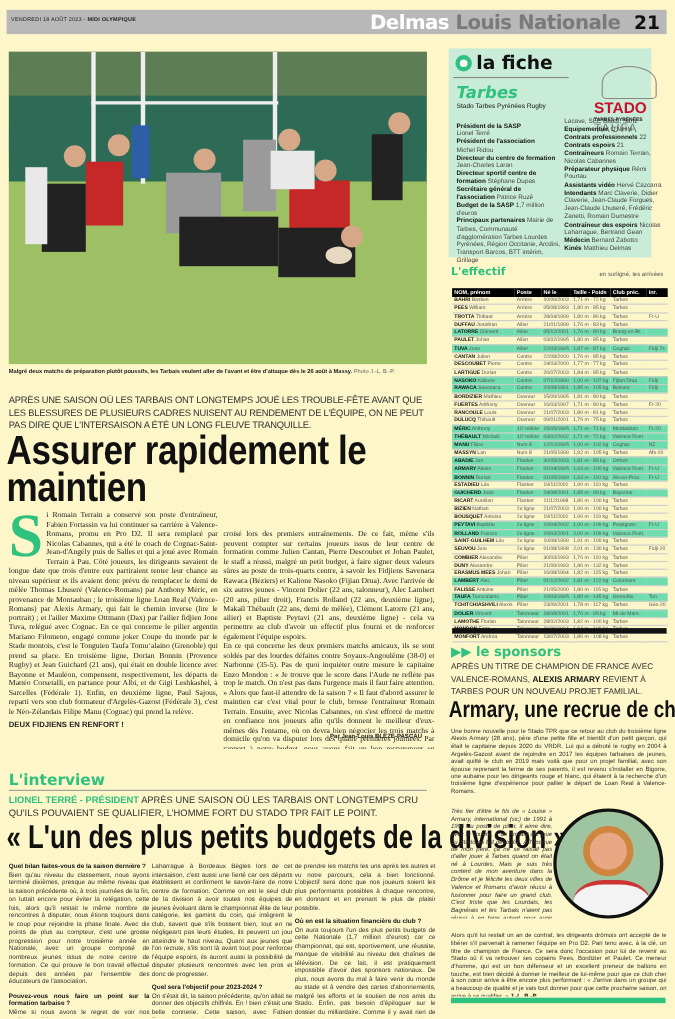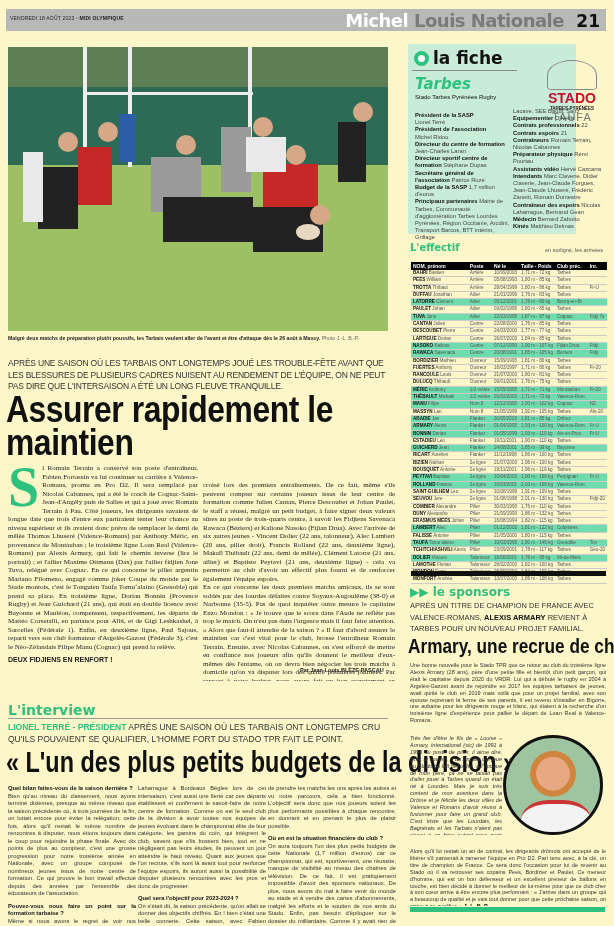--- a/index.html
+++ b/index.html
@@ -20,27 +20,27 @@
 .dropcap{float:left;font-size:56px;line-height:46px;color:#2ec27e;font-family:"Liberation Serif",serif;margin-right:3px;font-weight:bold}
 .subhead{font-family:"Liberation Sans",sans-serif;font-weight:bold;font-size:7px;margin-top:5px}
 .byline{position:absolute;left:300px;top:667px;font-size:5.5px;font-weight:bold;color:#222}
 .interview-label{position:absolute;left:8px;top:702px;font-size:14px;font-weight:bold;color:#2ec27e;font-family:"DejaVu Sans",sans-serif}
 .rule{position:absolute;left:8px;top:718px;width:380px;border-top:1px solid #999}
 .int-lead{position:absolute;left:8px;top:722px;width:390px;font-size:8.5px;text-transform:uppercase;color:#333;line-height:11.5px}
 .int-lead b{color:#2ec27e}
 .title2{position:absolute;left:6px;top:745px;width:460px;font-size:30px;font-weight:bold;transform:scaleX(.78);transform-origin:left;white-space:nowrap}
 .qcol{position:absolute;font-family:"Liberation Sans",sans-serif;font-size:5.8px;line-height:7.5px;color:#333;text-align:justify}
 .qcol .q{font-weight:bold;color:#111;margin-top:5px}
-.fiche{position:absolute;left:408px;top:44px;width:168px;height:190px;background:#c9ecd9}
+.fiche{position:absolute;left:408px;top:44px;width:184px;height:190px;background:#c9ecd9}
 .fiche-title{position:absolute;left:6px;top:4px;font-size:17px;font-weight:bold;font-family:"DejaVu Sans",sans-serif}
 .ring{display:inline-block;width:15px;height:15px;border:4px solid #2ec27e;border-radius:50%;vertical-align:-2px;margin-right:4px;background:#fff}
 .fiche-rule{position:absolute;left:4px;top:26px;width:105px;border-top:1px solid #888}
 .team{position:absolute;left:7px;top:31px;font-size:15px;font-weight:bold;color:#2ec27e;font-family:"DejaVu Sans",sans-serif;font-style:italic}
 .club{position:absolute;left:7px;top:50px;font-size:6px}
-.logo{position:absolute;left:132px;top:16px;width:64px;height:80px;text-align:center}
+.logo{position:absolute;left:132px;top:16px;width:64px;height:80px;text-align:left}
 .logo .arc{width:50px;height:30px;margin:0 auto;border:1.5px solid #888;border-radius:50% 50% 10% 10%}
 .logo .s{font-size:14px;font-weight:bold;color:#c8102e}
 .logo .t{font-size:4.5px;font-weight:bold}
 .logo .r{font-size:11px;color:#777;letter-spacing:1px}
 .fcol{position:absolute;top:68px;font-size:5.8px;line-height:7.2px;color:#444}
 .fcol b{color:#111}
 .eff-title{position:absolute;left:410px;top:242px;font-size:10px;font-weight:bold;color:#2ec27e;font-family:"DejaVu Sans",sans-serif}
 .eff-note{position:absolute;left:545px;top:247px;font-size:5.5px;color:#555}
 table.roster{position:absolute;left:411px;top:262px;width:195px;border-collapse:collapse;font-size:4.6px;line-height:6.3px}
 table.roster th{background:#000;color:#fff;text-align:left;padding:0 2px;font-size:5px;height:8px}
@@ -56,21 +56,21 @@
 .face{position:absolute;left:503px;top:735px;width:100px;height:100px;border-radius:50%;border:3px solid #111;overflow:hidden;background:radial-gradient(circle at 50% 38%,#e8a884 0 22%,#d0853e 23% 30%,#9fc4a0 31%);}
 .face .shirt{position:absolute;left:15px;top:62px;width:70px;height:50px;background:#f3f3f3;border-radius:40% 40% 0 0;border-top:4px solid #c33}
 .green-bar{position:absolute;left:410px;top:907px;width:195px;height:5px;background:#2ec27e}
 </style>
 </head>
 <body>
 
 <div class="header">
   <div class="header-bar"></div>
   <div class="header-left"><span>VENDREDI 18 AOÛT 2023 -</span> <b>MIDI OLYMPIQUE</b></div>
-  <div class="rubric"><span class="w">Michel</span> <span class="g">Louis Nationale</span></div>
+  <div class="rubric"><span class="w">Delmas</span> <span class="g">Louis Nationale</span></div>
   <div class="page-num">21</div>
 </div>
 
 <div class="photo" title="Entraînement des joueurs du Stado Tarbes sur le terrain">
   <svg width="380" height="284" viewBox="0 0 380 284">
     <rect x="0" y="0" width="380" height="40" fill="#5d7d55"></rect>
     <rect x="0" y="40" width="380" height="80" fill="#2e6b57"></rect>
     <rect x="0" y="118" width="380" height="166" fill="#9dc064"></rect>
     <rect x="75" y="0" width="4" height="120" fill="#eee"></rect>
       <rect x="120" y="0" width="4" height="120" fill="#eee"></rect>

